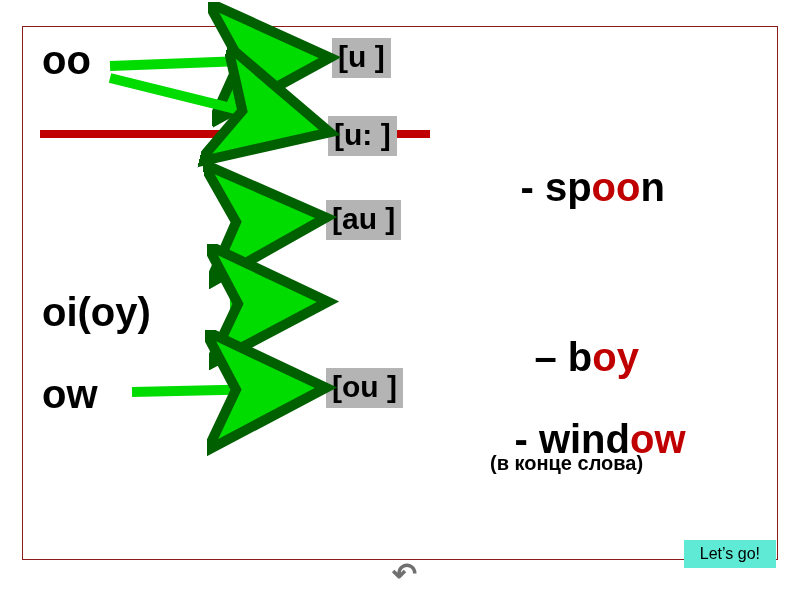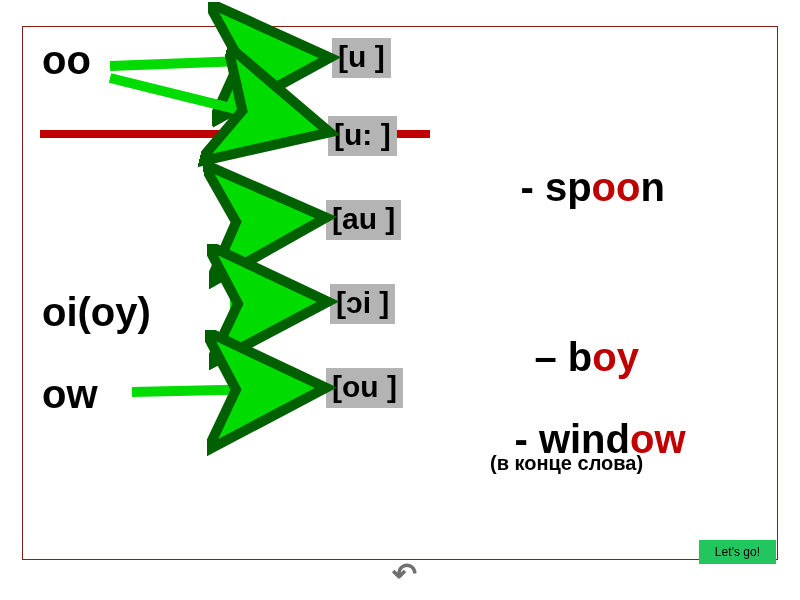--- a/index.html
+++ b/index.html
@@ -51,22 +51,22 @@
   }
   .word .hl { color: #c00000; }
   .note {
     position: absolute;
     font-weight: 700;
     font-size: 20px;
     color: #000000;
   }
   .go-btn {
     position: absolute;
-    background: #22c55e;
-    font-size: 12px;
+    background: #5eead4;
+    font-size: 16px;
     color: #000;
     padding: 6px 16px;
     line-height: 1;
   }
   .redbar {
     position: absolute;
     height: 8px;
     background: #c00000;
   }
   .undo {
@@ -90,21 +90,20 @@
 
   <div class="redbar" style="left:40px; top:130px; width:390px;"></div>
 
   <div class="pair" style="left:42px; top:38px;">oo</div>
   <div class="pair" style="left:42px; top:290px;">oi(oy)</div>
   <div class="pair" style="left:42px; top:372px;">ow</div>
 
   <div class="pron" style="left:332px; top:38px;">[u ]</div>
   <div class="pron" style="left:328px; top:116px;">[u: ]</div>
   <div class="pron" style="left:326px; top:200px;">[au ]</div>
-  <div class="pron" style="left:330px; top:284px;">[ɔi ]</div>
   <div class="pron" style="left:326px; top:368px;">[ou ]</div>
 
   <div class="word" style="left:476px; top:120px;">
     <span>- sp</span><span class="hl">oo</span><span>n</span>
   </div>
   <div class="word" style="left:490px; top:290px;">
     <span>– b</span><span class="hl">oy</span><span></span>
   </div>
   <div class="word" style="left:470px; top:372px;">
     <span>- wind</span><span class="hl">ow</span><span></span>

